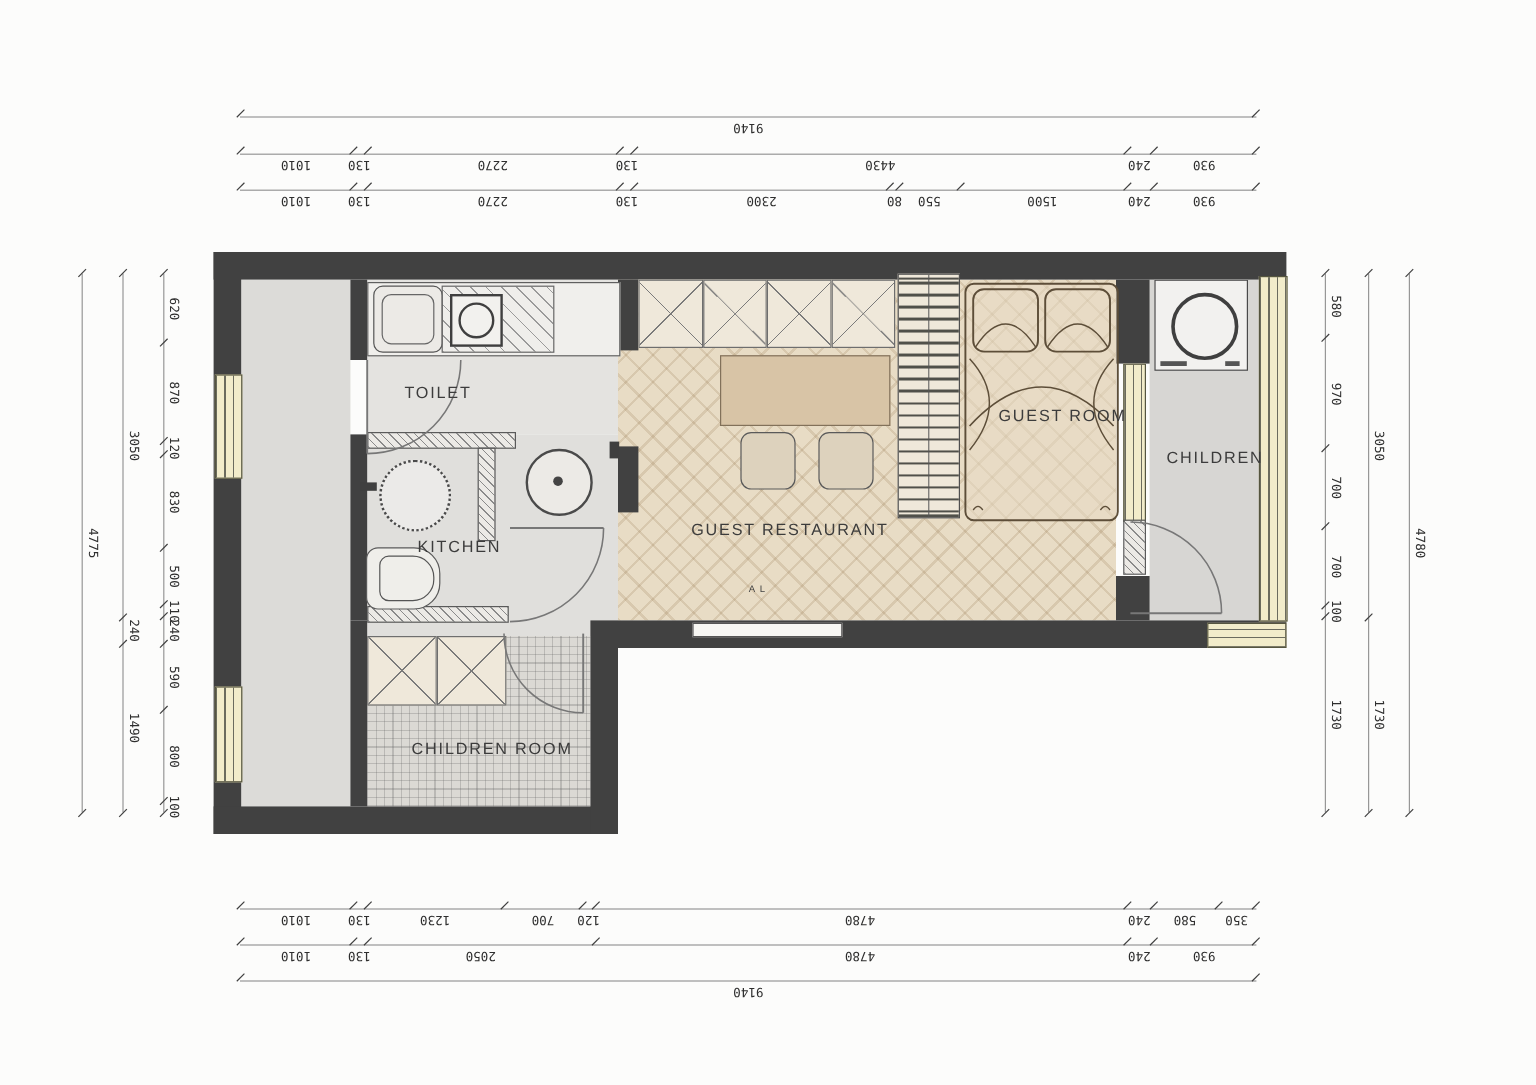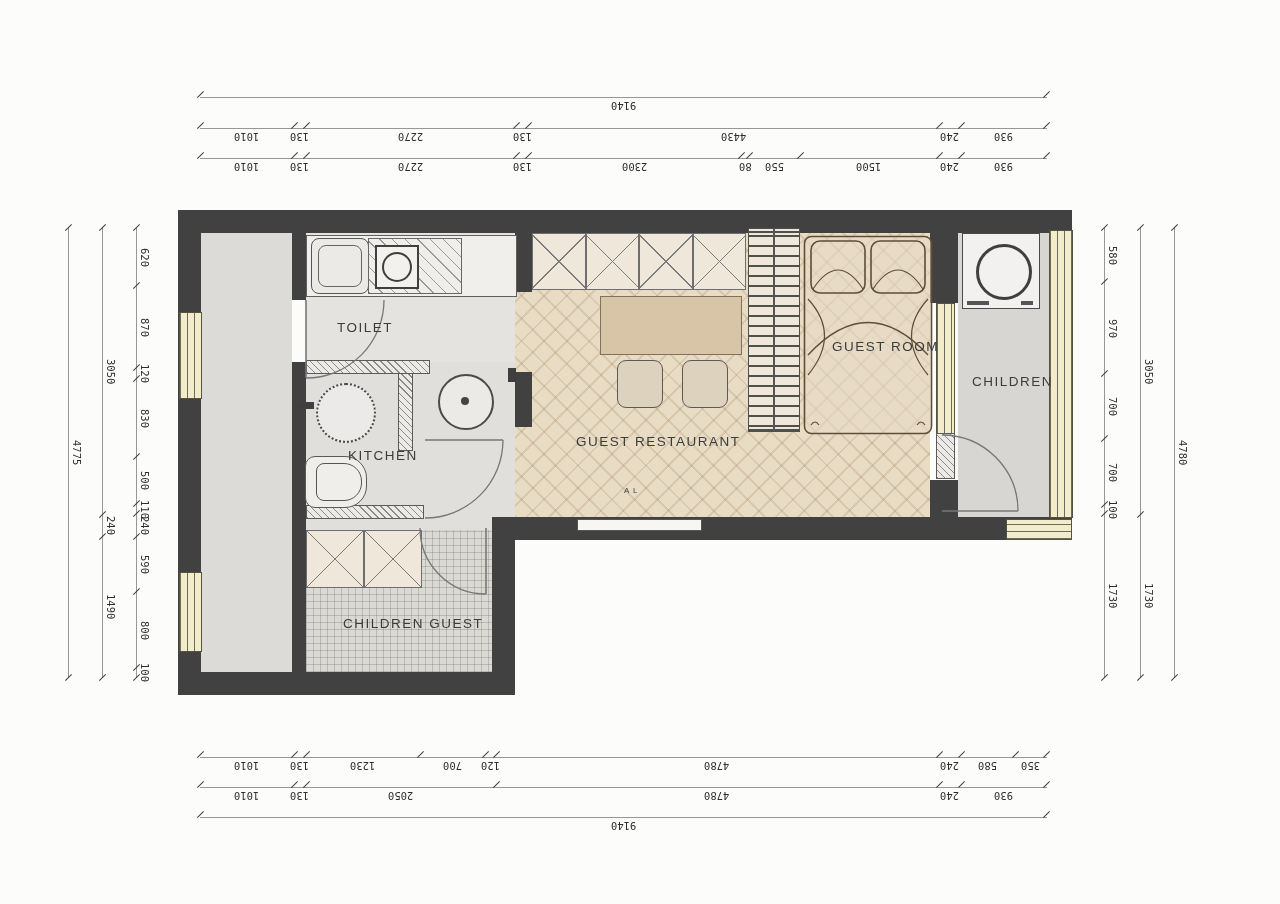--- a/index.html
+++ b/index.html
@@ -153,21 +153,21 @@
   <svg style="left:942px;top:435px;" width="76" height="76">
     <path d="M0,0 A76,76 0 0 1 76,76" fill="none" stroke="#777" stroke-width="1.3"></path>
     <line x1="0" y1="76" x2="76" y2="76" stroke="#777" stroke-width="1.6"></line>
   </svg>
 
   <div class="room-label" style="left:337px;top:320px;">TOILET</div>
   <div class="room-label" style="left:348px;top:448px;">KITCHEN</div>
   <div class="room-label" style="left:576px;top:434px;">GUEST RESTAURANT</div>
   <div class="room-label" style="left:832px;top:339px;">GUEST ROOM</div>
   <div class="room-label" style="left:972px;top:374px;">CHILDREN</div>
-  <div class="room-label" style="left:343px;top:616px;">CHILDREN GUEST</div>
+  <div class="room-label" style="left:343px;top:616px;">CHILDREN ROOM</div>
 
   <div class="hchain" style="left:200px;top:97px;width:847px;height:24px;">
     <div class="seg" style="flex:9140">
         <span class="lbl">9140</span>
       </div>
   </div>
   <div class="hchain" style="left:200px;top:128px;width:847px;height:24px;">
     <div class="seg" style="flex:1010">
         <span class="lbl">1010</span>
       </div>

